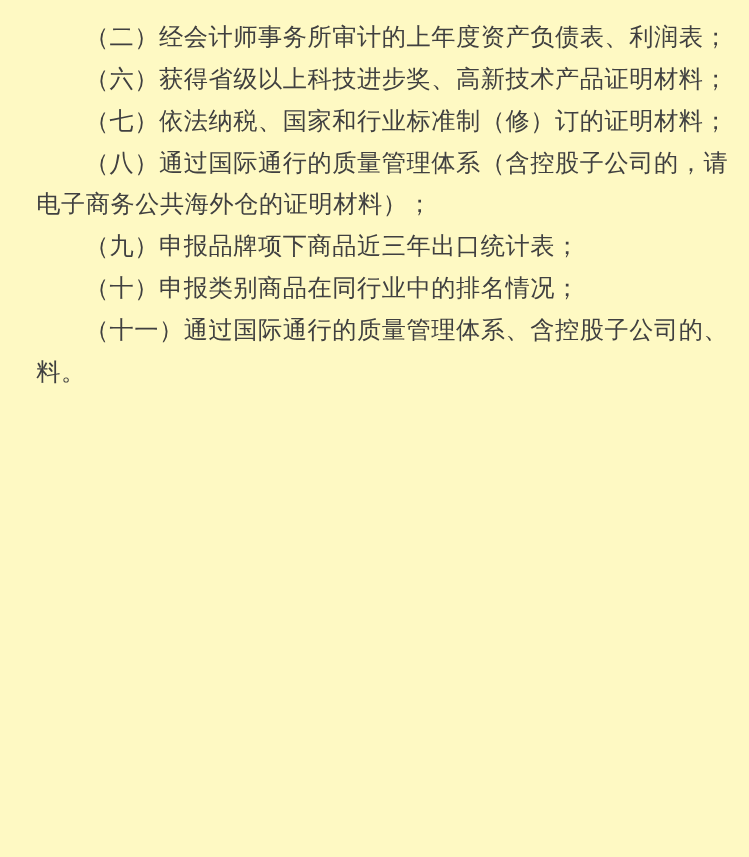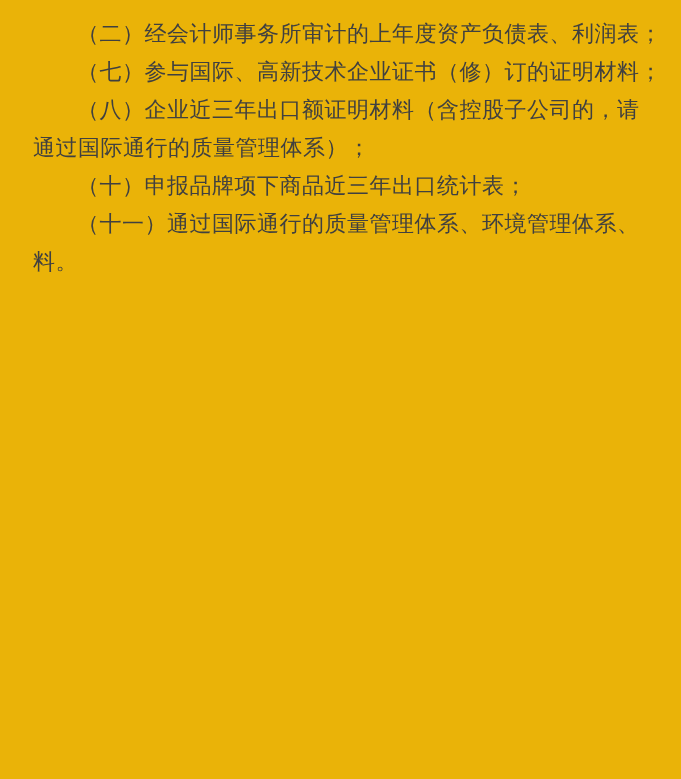--- a/index.html
+++ b/index.html
@@ -4,21 +4,21 @@
 <style>
   html, body {
     margin: 0;
     padding: 0;
     background: #ffffff;
   }
   .page {
     position: relative;
     width: 681px;
     height: 779px;
-    background: #eab308;
+    background: #fef9c3;
     box-sizing: border-box;
     padding: 15px 30px 0 33px;
     overflow: hidden;
     font-family: "Liberation Serif", "DejaVu Serif", serif;
     color: #404040;
     font-size: 22px;
     line-height: 38px;
   }
   .paragraph {
     margin: 0;
@@ -37,29 +37,35 @@
 <body>
 
 <div class="page">
   <div class="doc-body" id="doc-body">
       <div class="paragraph">
         <div class="line first">（二）经会计师事务所审计的上年度资产负债表、利润表；</div>
       </div>
       <div class="paragraph">
       </div>
       <div class="paragraph">
-        <div class="line first">（七）参与国际、高新技术企业证书（修）订的证明材料；</div>
+        <div class="line first">（六）获得省级以上科技进步奖、高新技术产品证明材料；</div>
       </div>
       <div class="paragraph">
-        <div class="line first">（八）企业近三年出口额证明材料（含控股子公司的，请</div>
-        <div class="line">通过国际通行的质量管理体系）；</div>
+        <div class="line first">（七）依法纳税、国家和行业标准制（修）订的证明材料；</div>
       </div>
       <div class="paragraph">
-        <div class="line first">（十）申报品牌项下商品近三年出口统计表；</div>
+        <div class="line first">（八）通过国际通行的质量管理体系（含控股子公司的，请</div>
+        <div class="line">电子商务公共海外仓的证明材料）；</div>
       </div>
       <div class="paragraph">
-        <div class="line first">（十一）通过国际通行的质量管理体系、环境管理体系、</div>
+        <div class="line first">（九）申报品牌项下商品近三年出口统计表；</div>
+      </div>
+      <div class="paragraph">
+        <div class="line first">（十）申报类别商品在同行业中的排名情况；</div>
+      </div>
+      <div class="paragraph">
+        <div class="line first">（十一）通过国际通行的质量管理体系、含控股子公司的、</div>
       </div>
       <div class="paragraph">
         <div class="line">料。</div>
       </div>
     </div>
 </div>
 
 </body></html>

